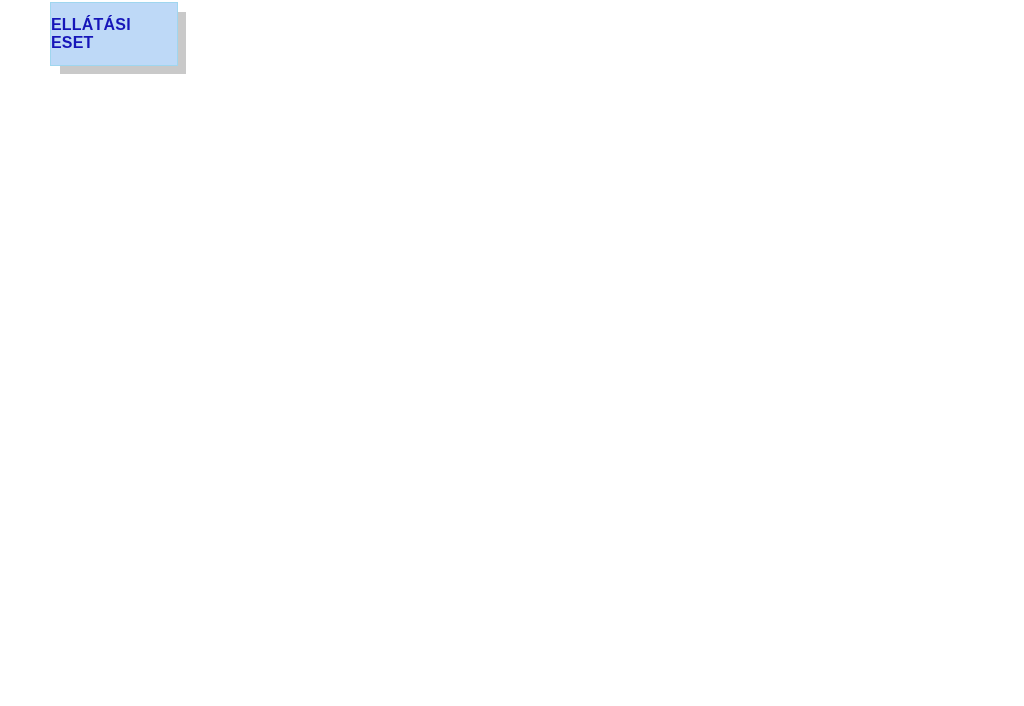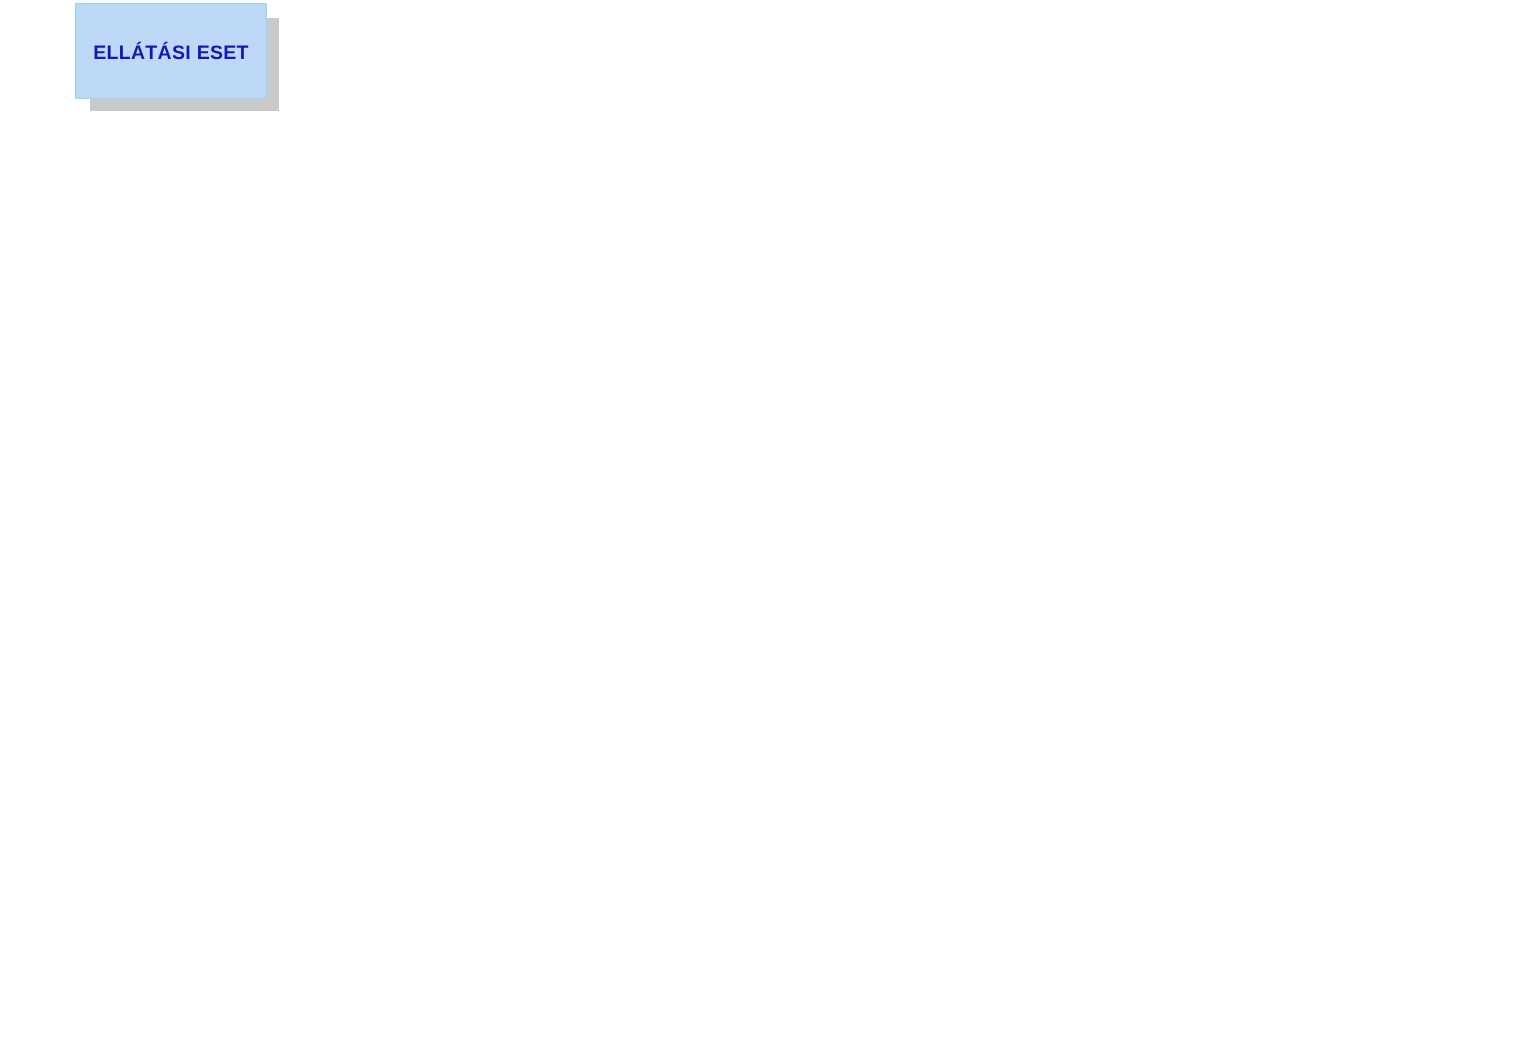--- a/index.html
+++ b/index.html
@@ -3,21 +3,21 @@
 <meta charset="utf-8">
 <style>
   html,body{margin:0;padding:0;background:#ffffff;}
   body{width:1024px;height:706px;overflow:hidden;
        font-family:"Liberation Sans",sans-serif;
        -webkit-font-smoothing:antialiased;}
   #root{position:relative;width:1024px;height:706px;background:#ffffff;}
   svg#lines{position:absolute;left:0;top:0;width:1024px;height:706px;}
   .title{position:absolute;background:#bed9f7;border:1px solid #9fd6ef;
          display:flex;align-items:center;justify-content:center;
-         color:#1616b9;font-weight:bold;font-size:13px;letter-spacing:.2px;}
+         color:#1616b9;font-weight:bold;font-size:16px;letter-spacing:.2px;}
   .shadow{position:absolute;background:#c9c9c9;}
 </style>
 </head>
 <body>
 
 <div id="root">
   <div class="shadow" style="left:60px;top:12px;width:126px;height:62px;"></div>
   <div class="title" style="left:50px;top:2px;width:126px;height:62px;">
     <span>ELLÁTÁSI ESET</span>
   </div>

